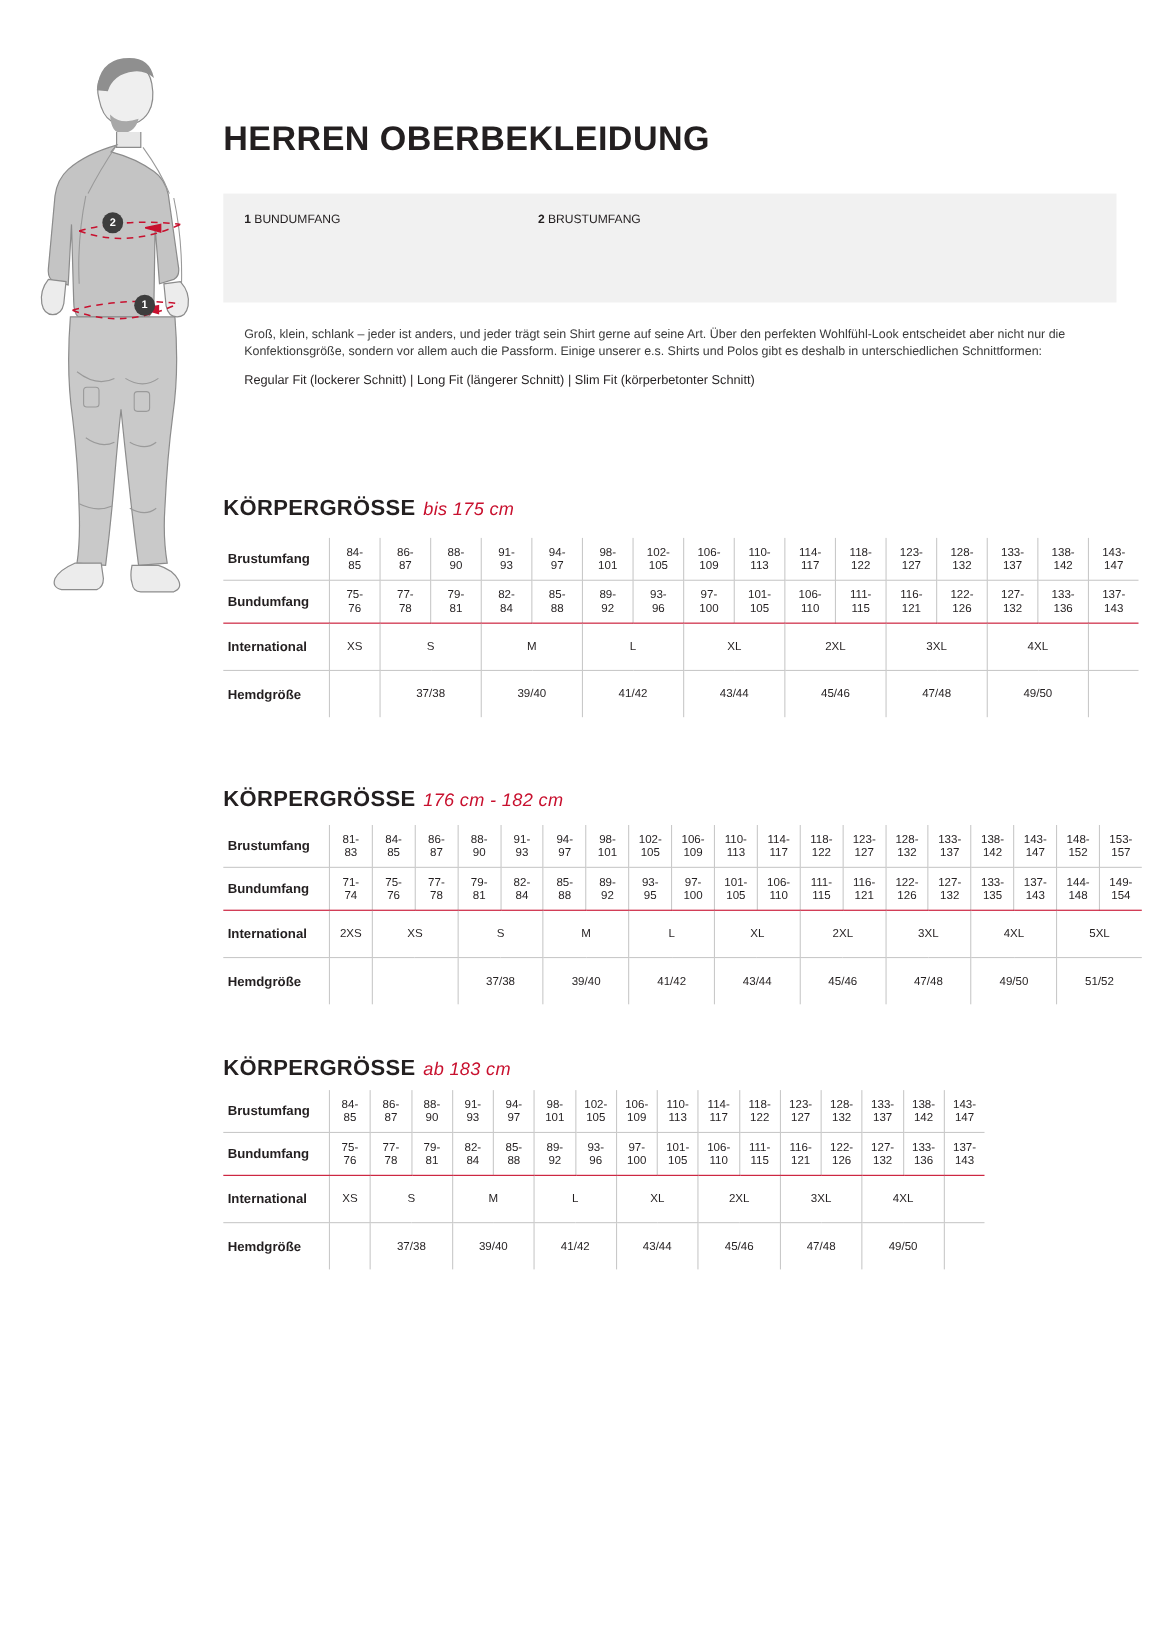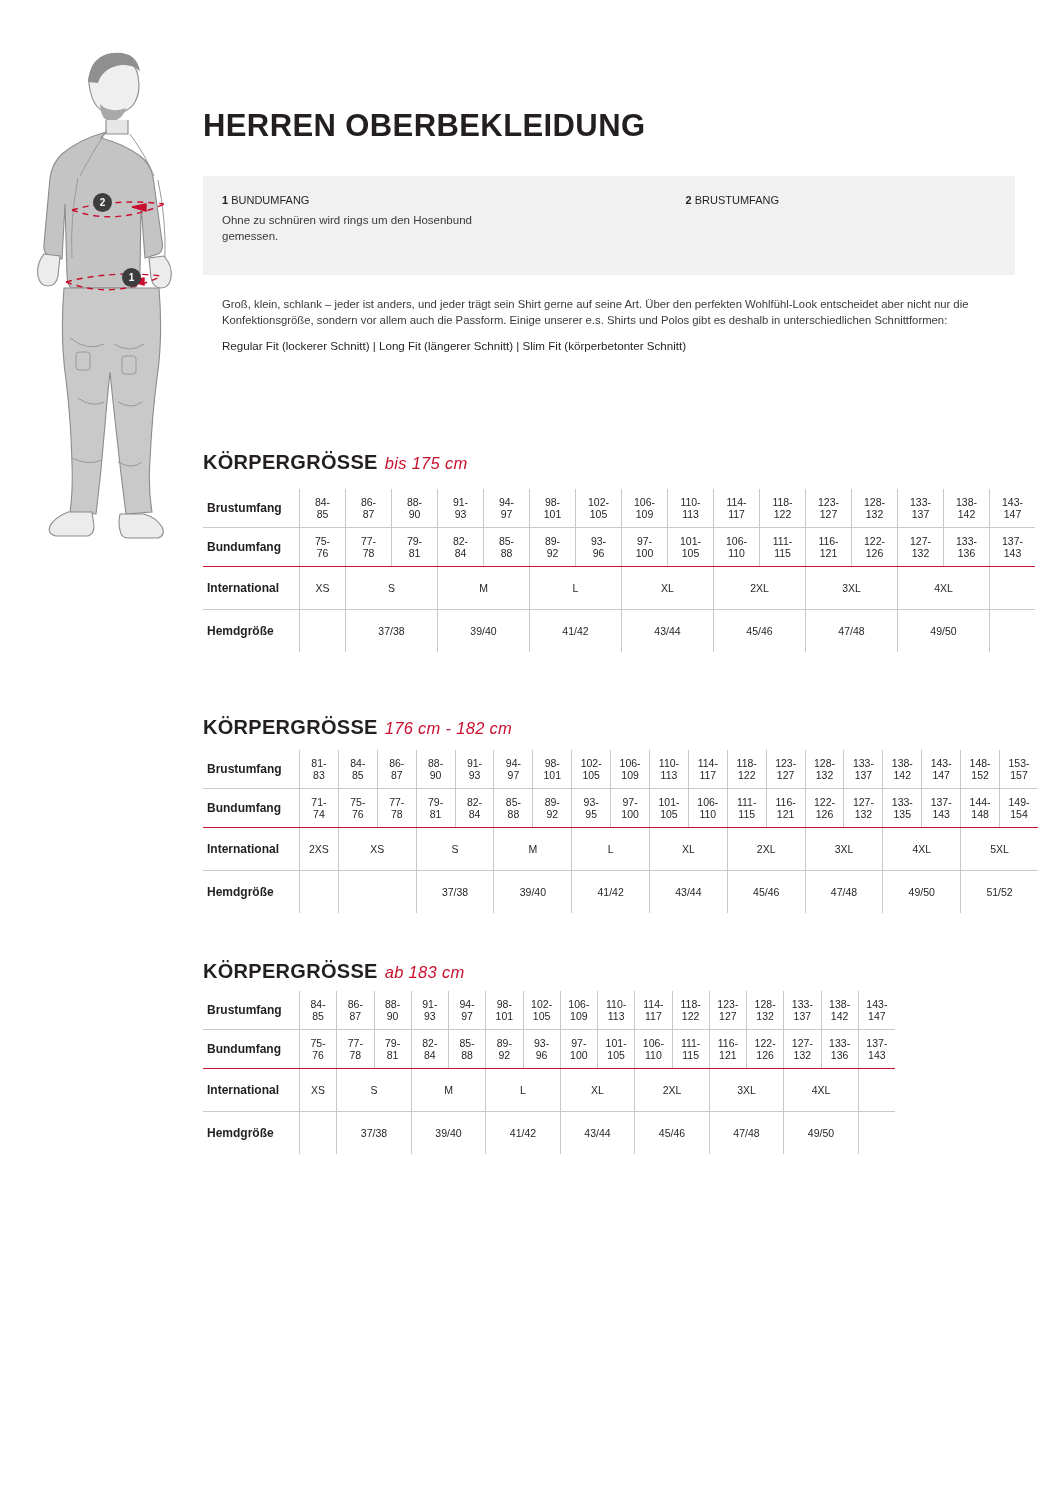--- a/index.html
+++ b/index.html
@@ -29,21 +29,21 @@
     font-size:31px;font-weight:bold;letter-spacing:0.4px;color:#231f20;
   }
   .greyband{
     position:absolute;left:203px;top:176px;width:812px;height:99px;
     background:#f1f1f1;
   }
   .gb-col{
     position:absolute;top:192px;font-size:11.5px;line-height:16.5px;color:#3a3a3a;
   }
   .gb-col.c1{left:222px;width:250px;}
-  .gb-col.c2{left:489px;width:290px;text-align:right;}
+  .gb-col.c2{left:489px;width:290px;}
   .gb-col .head{font-size:11px;color:#231f20;margin-bottom:3px;}
   .gb-col .head b{font-weight:bold;}
 
   .intro{
     position:absolute;left:222px;top:297px;width:790px;
     font-size:11.3px;line-height:15.5px;color:#3a3a3a;
   }
   .intro .fits{
     margin-top:10px;font-weight:normal;color:#231f20;font-size:11.6px;
   }
@@ -148,21 +148,20 @@
   <div class="marker m2">2</div>
   <div class="marker m1">1</div>
 </div>
 
 <div class="title">HERREN OBERBEKLEIDUNG</div>
 
 <div class="greyband"></div>
 <div class="gb-col c1">
   <div class="head"><b>1</b>
     <span>BUNDUMFANG</span></div>
-  <div>Ohne zu schnüren wird rings um den Hosenbund gemessen.</div>
 </div>
 <div class="gb-col c2">
   <div class="head"><b>2</b>
     <span>BRUSTUMFANG</span></div>
 </div>
 
 <div class="intro">
   <div>Groß, klein, schlank – jeder ist anders, und jeder trägt sein Shirt gerne auf seine Art. Über den perfekten Wohlfühl-Look entscheidet aber nicht nur die Konfektionsgröße, sondern vor allem auch die Passform. Einige unserer e.s. Shirts und Polos gibt es deshalb in unterschiedlichen Schnittformen:</div>
   <div class="fits">Regular Fit (lockerer Schnitt) | Long Fit (längerer Schnitt) | Slim Fit (körperbetonter Schnitt)</div>
 </div>

